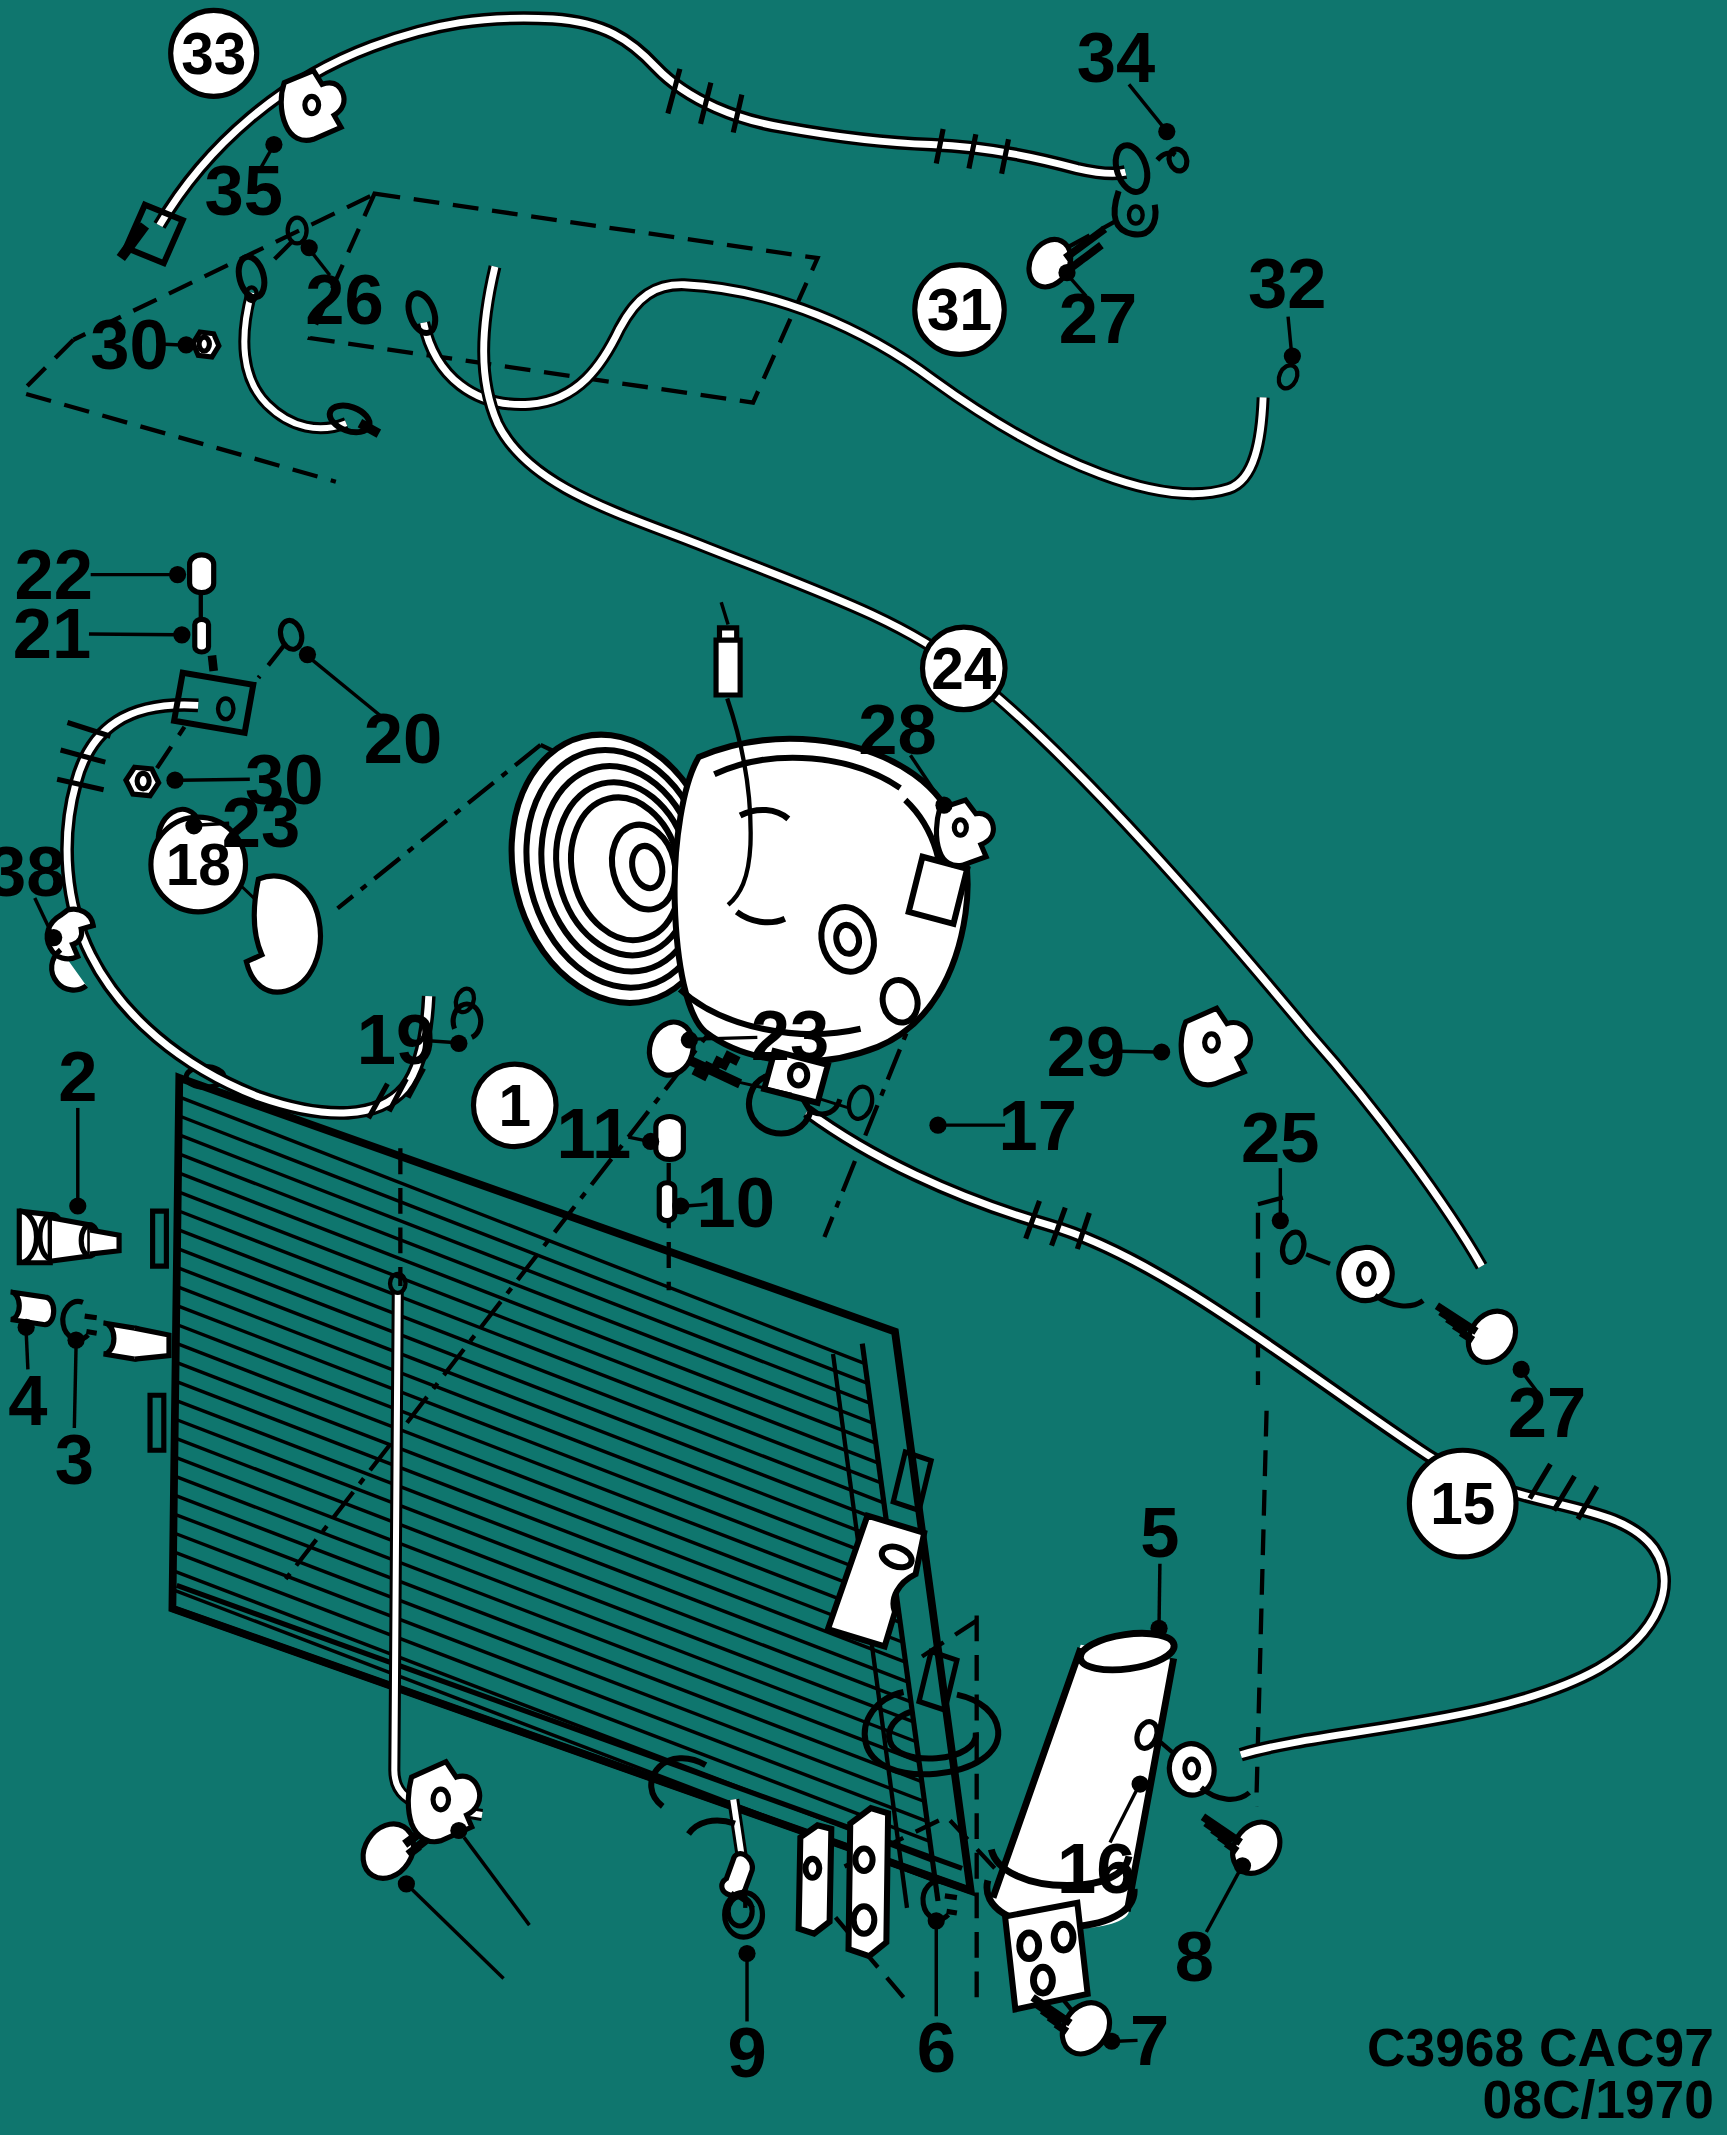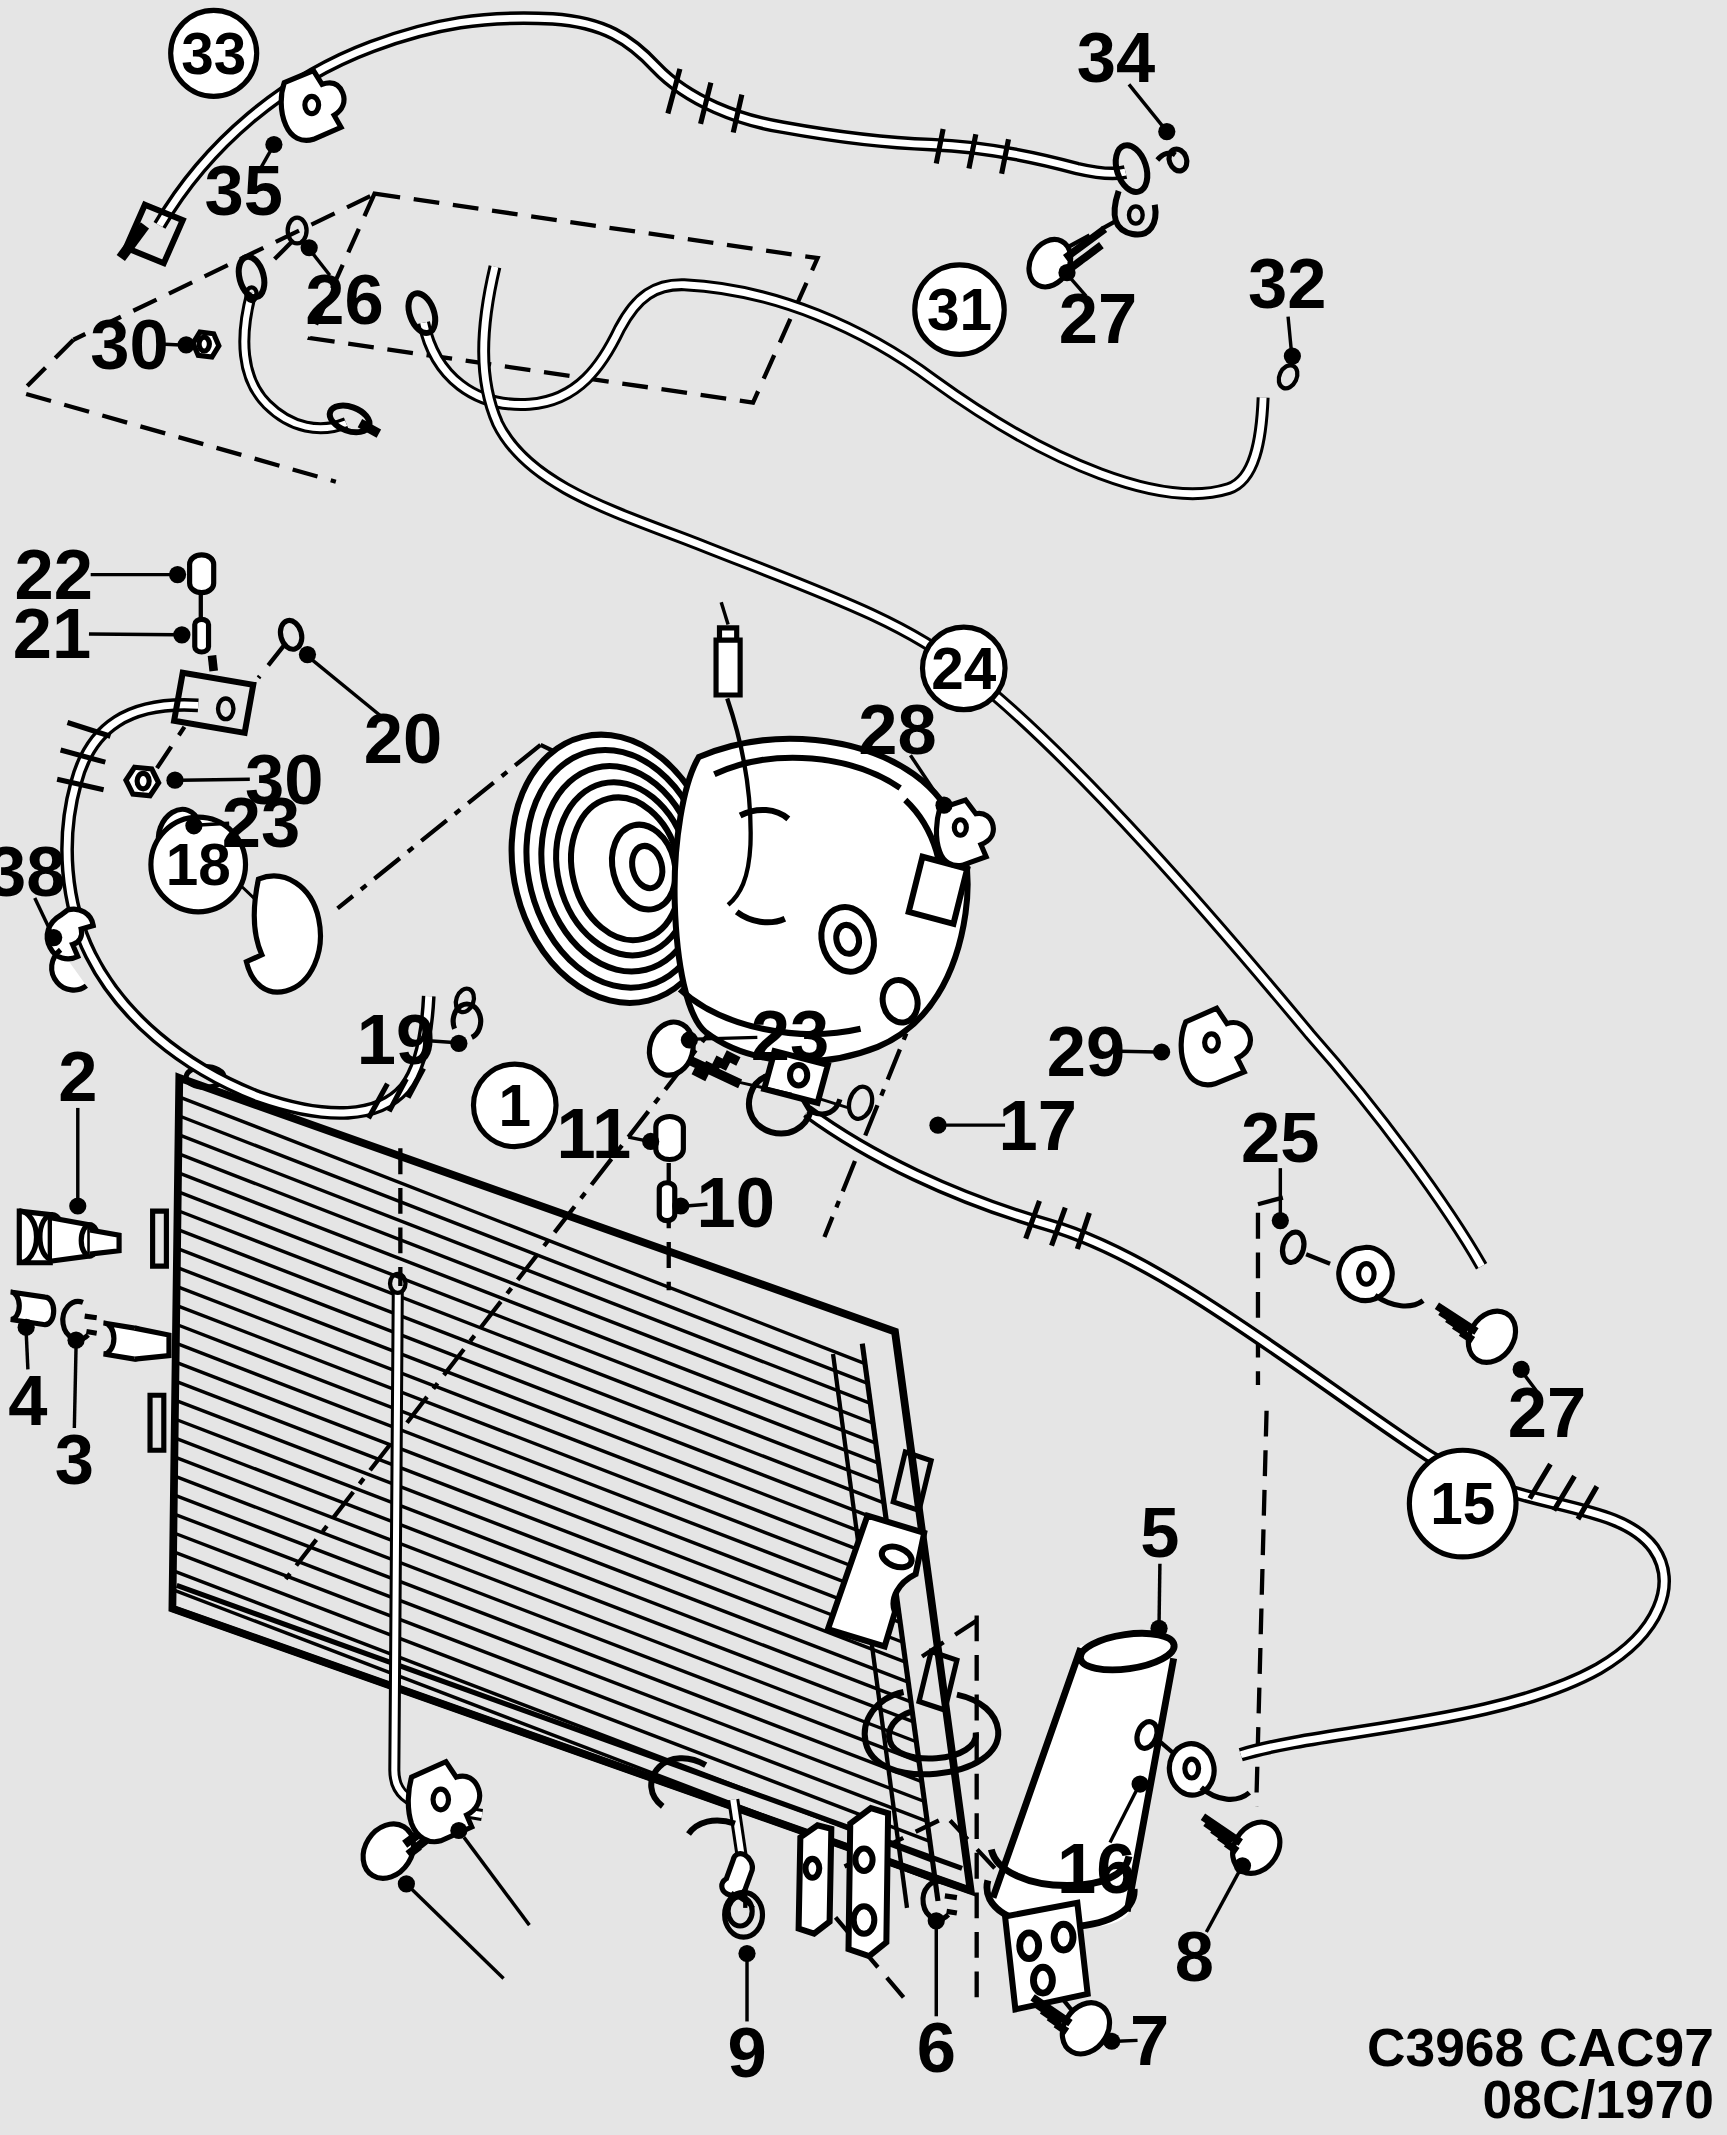--- a/index.html
+++ b/index.html
@@ -1,16 +1,16 @@
 <!DOCTYPE html>
 <html style="font-size:13.8px"><head>
 <meta charset="utf-8">
 <style>
   html,body{margin:0;padding:0;background:#ffffff;}
-  .stage{width:1728px;height:2135px;position:relative;background:#e5e5e5;text-align:right;}
+  .stage{width:1728px;height:2135px;position:relative;background:#0f766e;text-align:right;}
   svg{display:block;}
   svg text{font-family:"Liberation Sans","DejaVu Sans",sans-serif;font-weight:bold;fill:#000;}
   .art{stroke:#000;fill:none;}
 </style>
 </head>
 <body>
 
 <div class="stage">
 <svg width="1728" height="2135" viewBox="0 0 2008 2482">
 

